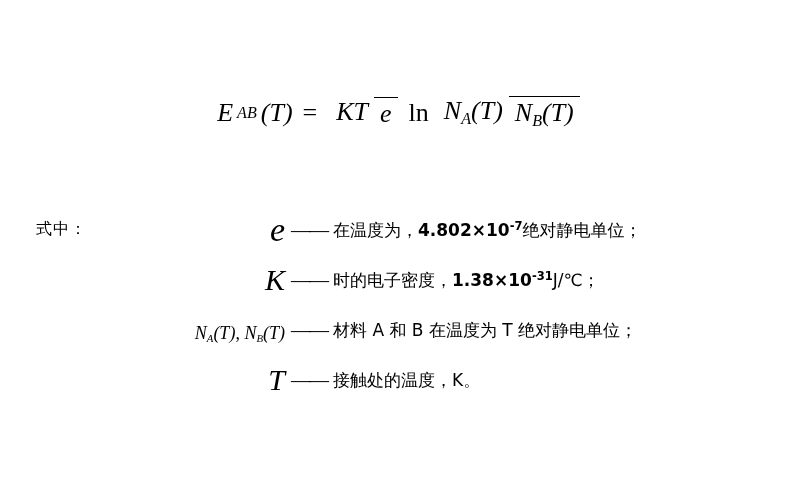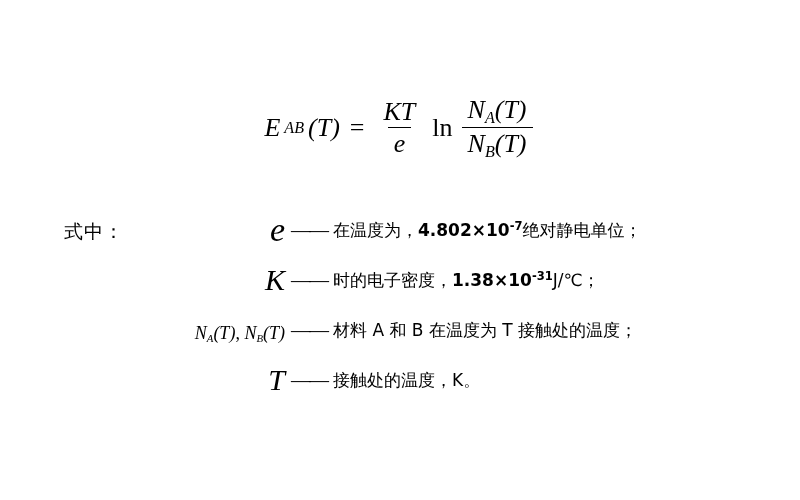--- a/index.html
+++ b/index.html
@@ -52,21 +52,21 @@
   }
   .paren {
     font-style: italic;
   }
   .eqsign {
     margin: 0 6px;
     font-style: normal;
   }
   .frac {
     display: inline-flex;
-    flex-direction: column;
+    flex-direction: row;
     align-items: center;
     vertical-align: middle;
     margin: 0 3px;
     text-align: right;
   }
   .frac .num {
     padding: 0 6px 1px 6px;
     line-height: 1.1;
   }
   .frac .den {
@@ -92,24 +92,24 @@
     height: 50px;
   }
   .sym-col {
     width: 285px;
     text-align: right;
     padding-right: 6px;
     font-size: 28px;
   }
   .lead-label {
     position: absolute;
-    left: 64px;
+    left: 36px;
     top: 219px;
     font-family: Liberation Serif, serif;
-    font-size: 19px;
+    font-size: 16px;
     letter-spacing: 1px;
   }
   .dash {
     font-family: "Liberation Serif", serif;
     font-size: 20px;
     letter-spacing: -2px;
     padding: 0 6px 0 0;
     white-space: nowrap;
   }
   .desc {
@@ -187,21 +187,21 @@
       </div>
       <span class="dash">——</span>
       <span class="desc"><span>时的电子密度，</span><b>1.38</b><b>×</b><b>10</b><span class="sup">-31</span><span>J/℃；</span></span>
     </div>
 
     <div class="legend-row">
       <div class="sym-col">
         <span class="sym-fn"><span>N</span><span class="sub">A</span><span>(T)</span><span class="upr">,</span> <span>N</span><span class="sub">B</span><span>(T)</span></span>
       </div>
       <span class="dash">——</span>
-      <span class="desc">材料 A 和 B 在温度为 T 接触处的温度；</span>
+      <span class="desc">材料 A 和 B 在温度为 T 绝对静电单位；</span>
     </div>
 
     <div class="legend-row">
       <div class="sym-col">
         <span class="sym-med">T</span>
       </div>
       <span class="dash">——</span>
       <span class="desc">接触处的温度，K。</span>
     </div>
 

